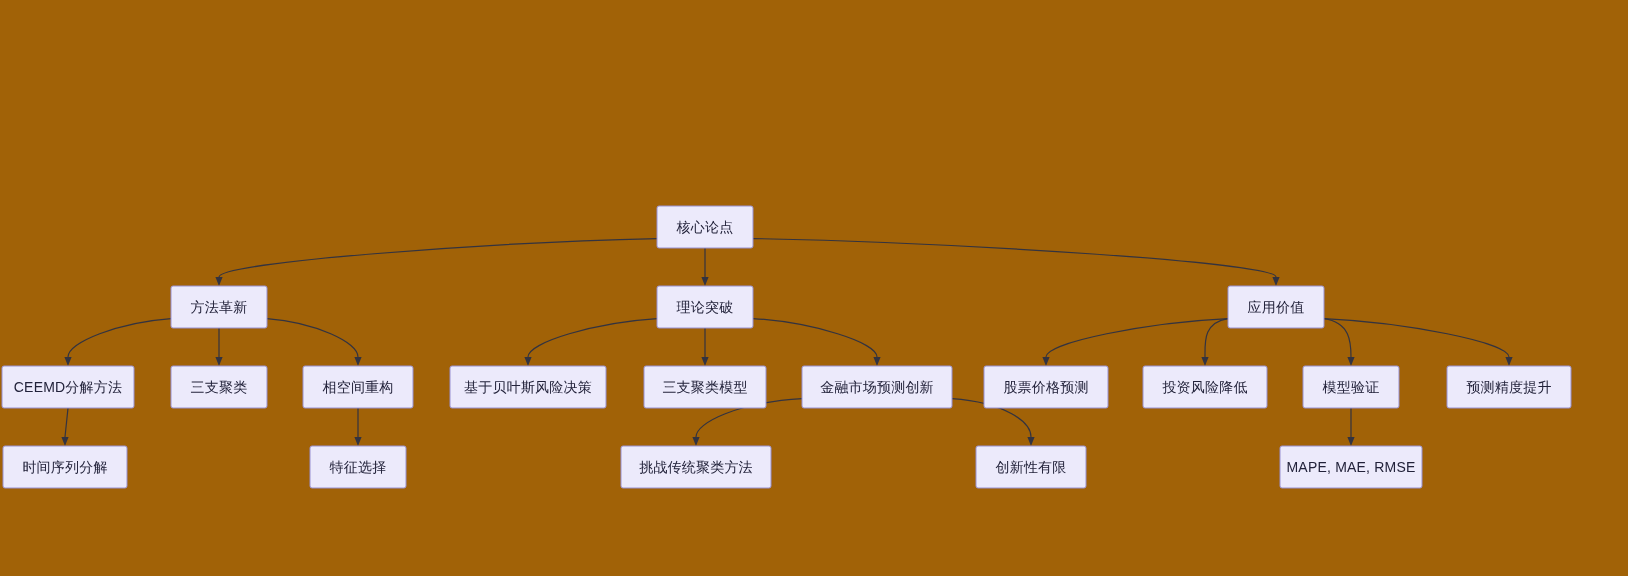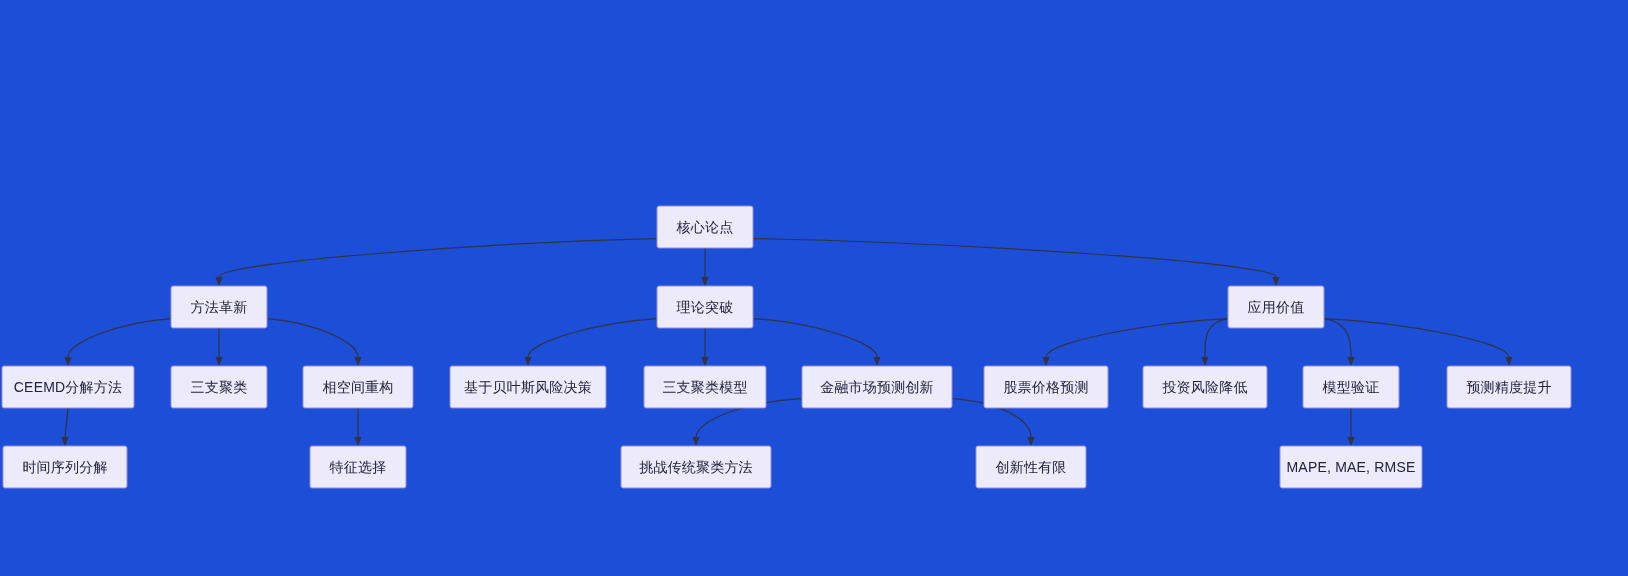--- a/index.html
+++ b/index.html
@@ -11,21 +11,21 @@
   body {
     width: 1628px;
     height: 576px;
     font-family: "Liberation Sans", "DejaVu Sans", sans-serif;
     overflow: hidden;
   }
   #diagram-root {
     position: relative;
     width: 1628px;
     height: 576px;
-    background: #1d4ed8;
+    background: #a16207;
   }
   svg#flow {
     position: absolute;
     left: 0;
     top: 0;
     width: 1628px;
     height: 576px;
     display: block;
   }
   .node-rect {

